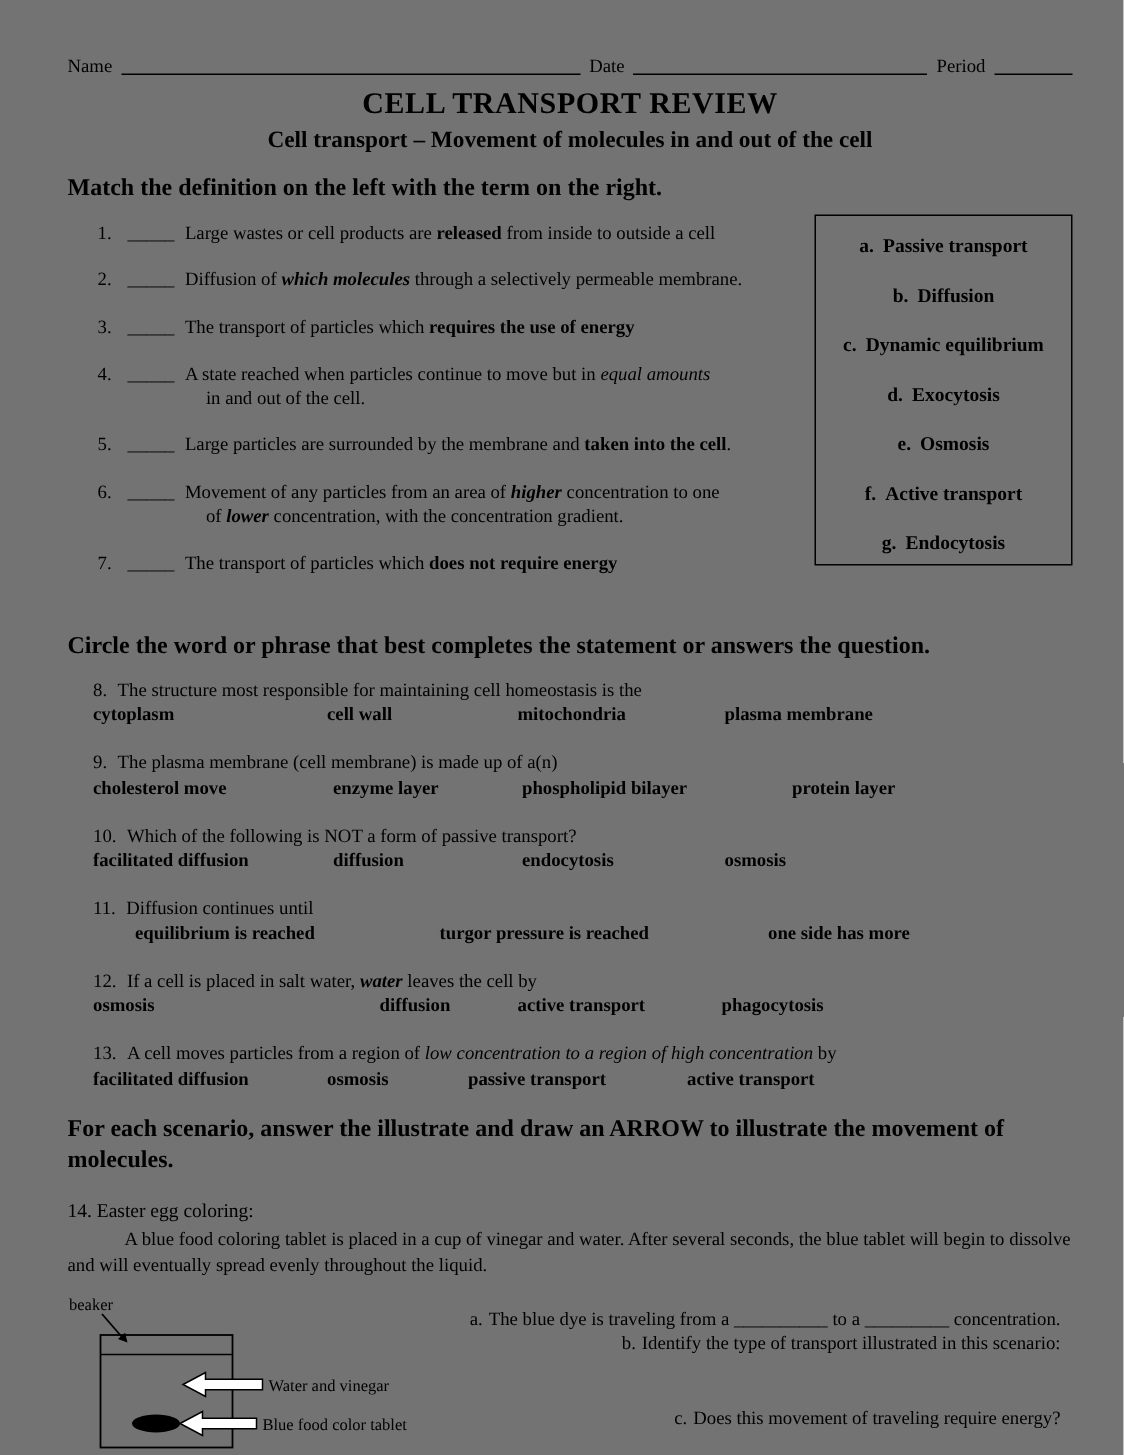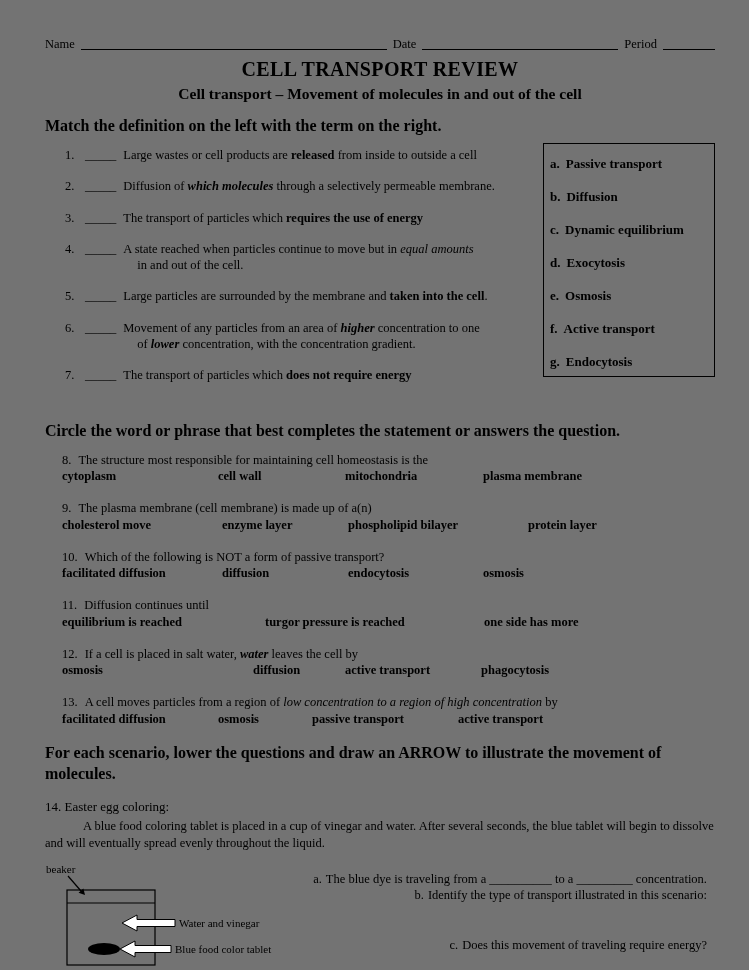--- a/index.html
+++ b/index.html
@@ -24,34 +24,34 @@
   .match-wrap { position:relative; margin-top:10px; height:252px; }
   .match-items { width:492px; }
   .match-item { display:flex; margin-bottom:15px; }
   .match-item .num { width:20px; flex:0 0 20px; margin-left:20px; }
   .match-item .blank { white-space:pre; margin-right:7px; }
   .match-item .mtext { flex:1; }
   .cont { display:inline-block; width:14px; }
 
   .terms-box { position:absolute; top:-4px; right:0; width:172px; border:1.5px solid #000;
                padding:12px 6px 6px; }
-  .term { font-weight:bold; font-size:13px; margin-bottom:16px; }
+  .term { text-align:center; font-weight:bold; font-size:13px; margin-bottom:16px; }
   .term:last-child { margin-bottom:0; }
   .term .letter { margin-right:6px; }
 
   
   .circle-head { margin-top:22px; }
   .circle-qs { margin-top:10px; }
   .q { margin-bottom:16px; padding-left:17px; }
   .qnum { margin-right:7px; }
   .opts { display:grid; font-weight:bold; }
   .o8  { grid-template-columns:156px 127px 138px auto; }
   .o9  { grid-template-columns:160px 126px 180px auto; }
   .o10 { grid-template-columns:160px 126px 135px auto; }
-  .o11 { grid-template-columns:203px 219px auto; }
+  .o11 { grid-template-columns:203px 219px auto;margin-left:28px; }
   .o12 { grid-template-columns:191px 92px 136px auto; }
   .o13 { grid-template-columns:156px 94px 146px auto; }
 
   
   .scenario-head { margin-top:8px; }
   .q14-head { font-weight:normal; font-size:13px; margin-top:14px; }
   .q14-body { margin-top:3px; text-indent:38px; }
   .bottom { position:relative; margin-top:12px; height:120px; }
   .diagram { position:absolute; left:0; top:0; }
   svg text { font-family:"Liberation Serif", serif; font-size:11px; fill:#000; }
@@ -196,21 +196,21 @@
       <div class="opts o13">
         <span>facilitated diffusion</span>
         <span>osmosis</span>
         <span>passive transport</span>
         <span>active transport</span>
       </div>
     </div>
 
   </div>
 
-  <div class="sec-head scenario-head">For each scenario, lower the questions and draw an ARROW to illustrate the movement of molecules.</div>
+  <div class="sec-head scenario-head">For each scenario, answer the illustrate and draw an ARROW to illustrate the movement of molecules.</div>
   <div class="q14-head">14. Easter egg coloring:</div>
   <p class="q14-body">A blue food coloring tablet is placed in a cup of vinegar and water.  After several seconds, the blue tablet will begin to dissolve and will eventually spread evenly throughout the liquid.</p>
 
   <div class="bottom">
 
     <svg class="diagram" width="270" height="112" viewBox="0 0 270 112">
       <text x="1" y="10">beaker</text>
       <line x1="23" y1="13" x2="36" y2="28" stroke="#000" stroke-width="1.2"></line>
       <polygon points="40,32 33.6,29.7 38.4,25.5" fill="#000"></polygon>
       <rect x="22" y="27" width="88" height="75" fill="none" stroke="#000" stroke-width="1.2"></rect>

